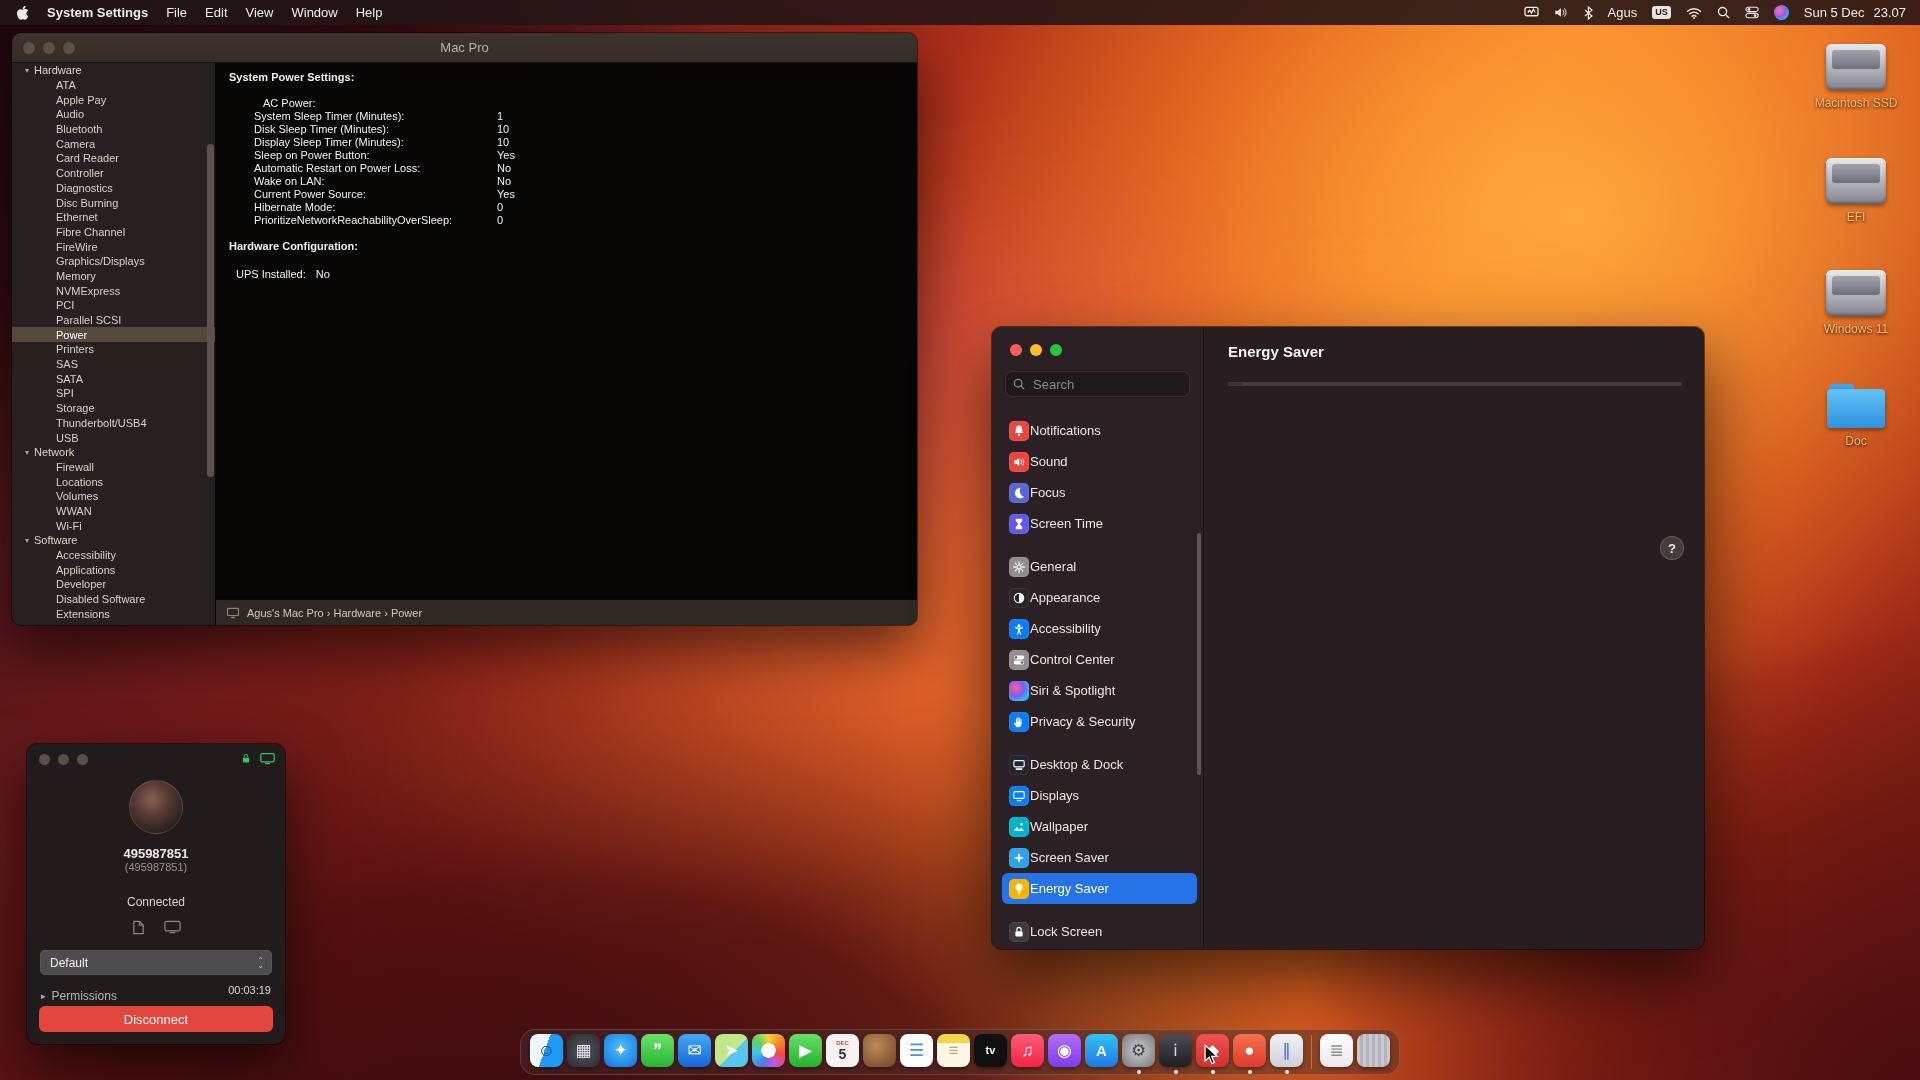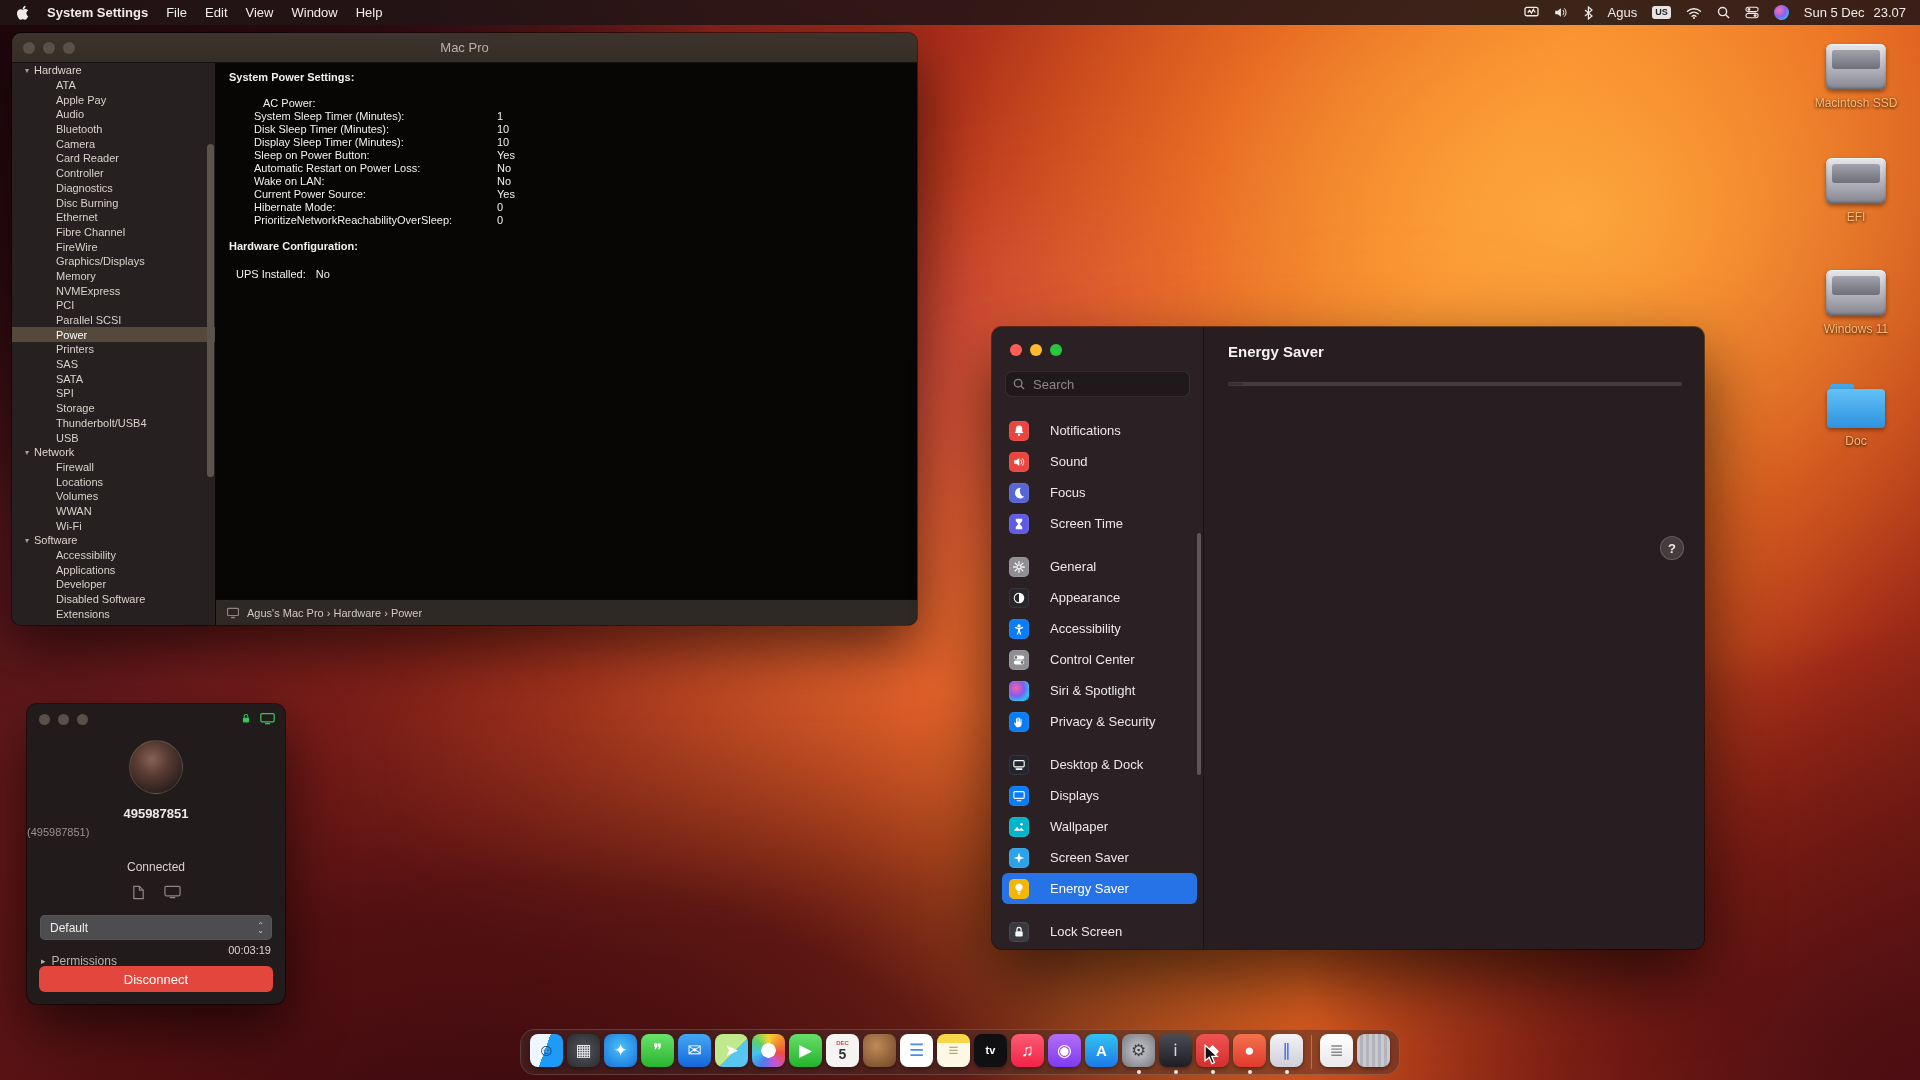--- a/index.html
+++ b/index.html
@@ -63,46 +63,46 @@
   
   .win-st{position:absolute;left:992px;top:327px;width:712px;height:622px;border-radius:10px;overflow:hidden;box-shadow:0 30px 70px rgba(0,0,0,.65),0 0 0 1px rgba(0,0,0,.5);background:#281e21;}
   .st-side{position:absolute;left:0;top:0;bottom:0;width:212px;background:#2b2124;border-right:1px solid rgba(0,0,0,.4);overflow:hidden;}
   .st-side .traffic{position:absolute;left:18px;top:17px;}
   .tl.red{background:#ff5e57;} .tl.yellow{background:#febb2e;} .tl.green{background:#27c83f;}
   .st-search{position:absolute;left:13px;right:13px;top:44px;height:26px;background:rgba(0,0,0,.24);border:1px solid rgba(255,255,255,.09);border-radius:7px;display:flex;align-items:center;padding:0 7px;gap:6px;}
   .st-search input{background:transparent;border:none;outline:none;color:#e4dede;font-size:13px;width:120px;}
   .st-search input::placeholder{color:#8f8689;}
   .st-list{position:absolute;top:88px;left:10px;right:6px;}
   .st-group{margin-bottom:12px;}
-  .st-row{height:31px;display:flex;align-items:center;gap:21px;padding:0 7px;border-radius:6px;font-size:13px;color:#ece7e6;}
+  .st-row{height:31px;display:flex;align-items:center;gap:1px;padding:0 7px;border-radius:6px;font-size:13px;color:#ece7e6;}
   .st-row.sel{background:#2673e8;color:#fff;}
   .st-ic{width:20px;height:20px;border-radius:5px;flex:none;display:flex;align-items:center;justify-content:center;box-shadow:inset 0 0 0 .5px rgba(255,255,255,.15);}
   .st-ic svg{width:14px;height:14px;fill:#fff;}
   .st-ic.siri-tile{background:radial-gradient(circle at 35% 35%,#ff5fa0,#7a5ff5 45%,#22c3f0 75%,#0b5bd8);}
   .st-scroll{position:absolute;right:2px;top:206px;width:4px;height:242px;background:rgba(255,255,255,.24);border-radius:2px;}
   .st-main{position:absolute;left:212px;top:0;right:0;bottom:0;background:#281e21;}
   .st-title{position:absolute;left:24px;top:16px;font-size:15px;font-weight:bold;color:#f6f2f1;}
   .es-box{position:absolute;left:24px;right:22px;top:55px;background:#382c2f;border:1px solid rgba(255,255,255,.07);border-radius:8px;overflow:hidden;}
   .es-row{display:flex;align-items:center;justify-content:space-between;padding:0 14px;height:38px;}
   .es-row.tall{height:auto;align-items:flex-start;padding:11px 14px 12px;}
   .es-lb{font-size:13px;color:#f0ebea;}
   .es-desc{font-size:11px;color:#a29799;margin-top:3px;max-width:400px;line-height:1.35;}
   .es-div{height:1px;background:rgba(255,255,255,.08);margin-left:14px;}
   .toggle{width:34px;height:20px;border-radius:10px;background:#554a4d;position:relative;flex:none;}
   .es-row.tall .toggle{margin-top:1px;}
   .knob{width:16px;height:16px;border-radius:50%;background:#c9c1c1;position:absolute;top:2px;left:2px;box-shadow:0 1px 2px rgba(0,0,0,.4);}
   .help-btn{position:absolute;top:209px;right:20px;width:24px;height:24px;border-radius:50%;background:#473b3e;border:1px solid rgba(255,255,255,.18);color:#efe9e8;display:flex;align-items:center;justify-content:center;font-size:13px;font-weight:bold;}
 
   
-  .win-rm{position:absolute;left:27px;top:704px;width:258px;height:300px;border-radius:10px;background:#211b1b;box-shadow:0 22px 55px rgba(0,0,0,.6),0 0 0 1px rgba(0,0,0,.5);overflow:hidden;color:#eee8e7;}
+  .win-rm{position:absolute;left:27px;top:744px;width:258px;height:300px;border-radius:10px;background:#211b1b;box-shadow:0 22px 55px rgba(0,0,0,.6),0 0 0 1px rgba(0,0,0,.5);overflow:hidden;color:#eee8e7;}
   .win-rm .traffic{position:absolute;left:12px;top:10px;}
   .rm-top-icons{position:absolute;right:10px;top:8px;display:flex;gap:8px;color:#35c75c;}
   .rm-avatar{width:54px;height:54px;border-radius:50%;margin:36px auto 0;background:radial-gradient(circle at 42% 35%,#866254 0%,#5a3c33 35%,#2c201d 75%);border:1px solid rgba(255,255,255,.14);}
   .rm-id{margin-top:12px;text-align:center;font-weight:bold;font-size:13px;}
-  .rm-id2{margin-top:5px;font-size:11px;color:#9b9290;}
+  .rm-id2{text-align:center;font-size:11px;color:#9b9290;}
   .rm-status{margin-top:22px;text-align:center;font-size:12px;color:#d9d1cf;}
   .rm-icons{display:flex;gap:18px;justify-content:center;margin-top:11px;color:#8e8684;}
   .rm-select{margin:15px 13px 0;height:25px;background:#4d4d50;border-radius:5px;display:flex;align-items:center;justify-content:space-between;padding:0 6px 0 10px;font-size:12px;color:#f2eeed;box-shadow:inset 0 0 0 .5px rgba(255,255,255,.12);}
   .rm-chev{display:flex;flex-direction:column;line-height:5px;font-size:8px;color:#cfc9c8;padding-right:2px;}
   .rm-perm{margin:14px 0 0 14px;font-size:12px;color:#bab1af;display:flex;align-items:center;gap:6px;}
   .rm-tri{font-size:9px;color:#bab1af;}
   .rm-timer{position:absolute;right:14px;bottom:48px;font-size:11px;color:#ded7d5;text-align:right;}
   .rm-disconnect{position:absolute;left:12px;right:12px;bottom:12px;height:26px;background:#e2463d;border-radius:6px;color:#fff;font-size:13px;display:flex;align-items:center;justify-content:center;}
 
   

